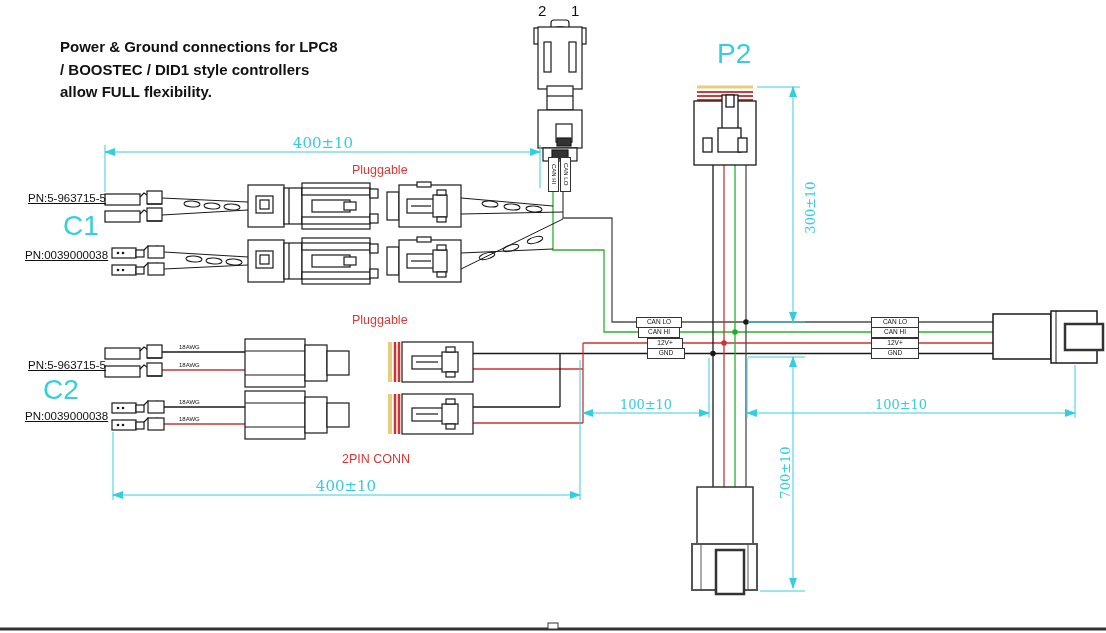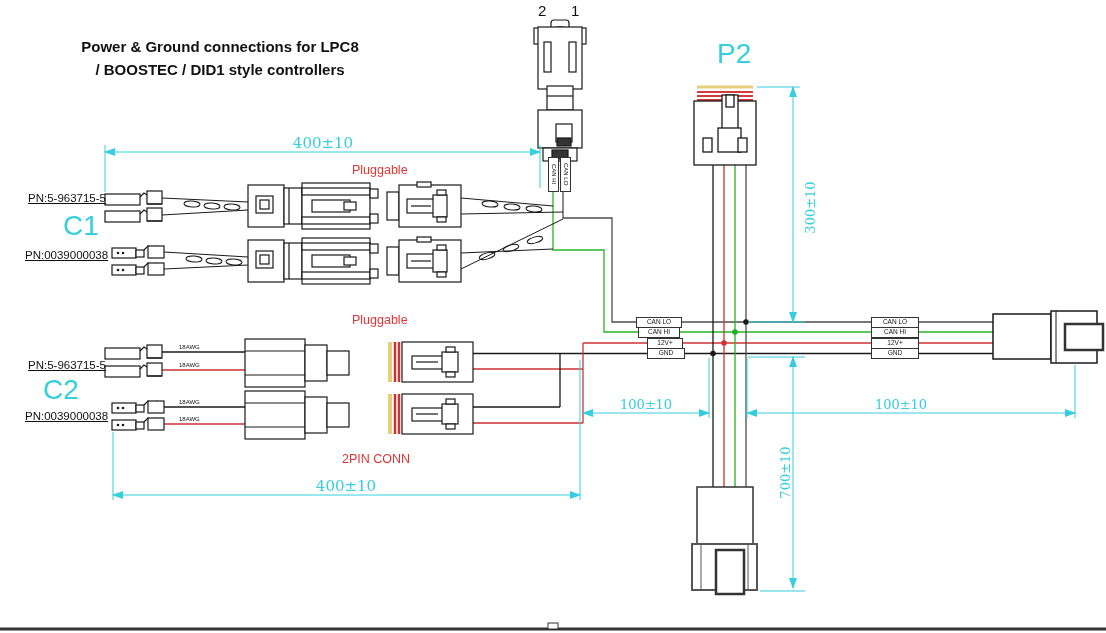--- a/index.html
+++ b/index.html
@@ -1,20 +1,20 @@
 <!DOCTYPE html>
 <html><head>
 <meta charset="utf-8">
 <style>
   html,body{margin:0;padding:0;background:#fff;}
   #stage{position:relative;width:1106px;height:633px;background:#fff;overflow:hidden;
          font-family:"Liberation Sans",sans-serif;}
   #art{position:absolute;left:0;top:0;}
   .txt{position:absolute;white-space:nowrap;}
-  .title{color:#111;font-weight:bold;font-size:15px;line-height:1.5;text-align:center;width:320px;}
+  .title{color:#111;font-weight:bold;font-size:15px;line-height:1.5;text-align:left;width:320px;}
   .pn{color:#111;font-size:11.5px;text-decoration:underline;}
   .cyanbig{color:#35CEDE;font-size:28px;font-family:"Liberation Sans",sans-serif;}
   .redlbl{color:#E03535;font-size:12.5px;}
   .dim{color:#35CEDE;font-family:"DejaVu Serif",serif;text-align:center;}
   .dim15{font-size:15px;width:90px;}
   .dim13{font-size:13px;width:90px;}
   .vdim{transform:rotate(-90deg);transform-origin:center;}
   .buslbl{position:absolute;border:1px solid #333;background:#fff;color:#111;
           font-size:6.5px;line-height:8px;text-align:center;}
   .vwlbl{position:absolute;border:1px solid #333;background:#fff;color:#111;
@@ -223,20 +223,21 @@
 
   <g>
     <path d="M0,629 H1106" stroke="#333" stroke-width="3" fill="none"></path>
     <rect x="548" y="623" width="10" height="6" stroke="#333" stroke-width="1" fill="#fff"></rect>
   </g>
 </svg>
 
 <div class="txt title" style="left:60px;top:36px;">
   <div>Power &amp; Ground connections for LPC8</div>
   <div>/ BOOSTEC / DID1 style controllers</div>
+  <div>allow FULL flexibility.</div>
 </div>
 
 <div class="txt pin" style="left:538px;top:2px;">2</div>
 <div class="txt pin" style="left:571px;top:2px;">1</div>
 
 <div class="txt cyanbig" style="left:717px;top:38px;">P2</div>
 
 <div class="txt pn" style="left:28px;top:192px;">PN:5-963715-5</div>
 <div class="txt cyanbig" style="left:46px;top:210px;margin-left:17px;">C1</div>
 <div class="txt pn" style="left:25px;top:249px;">PN:0039000038</div>

